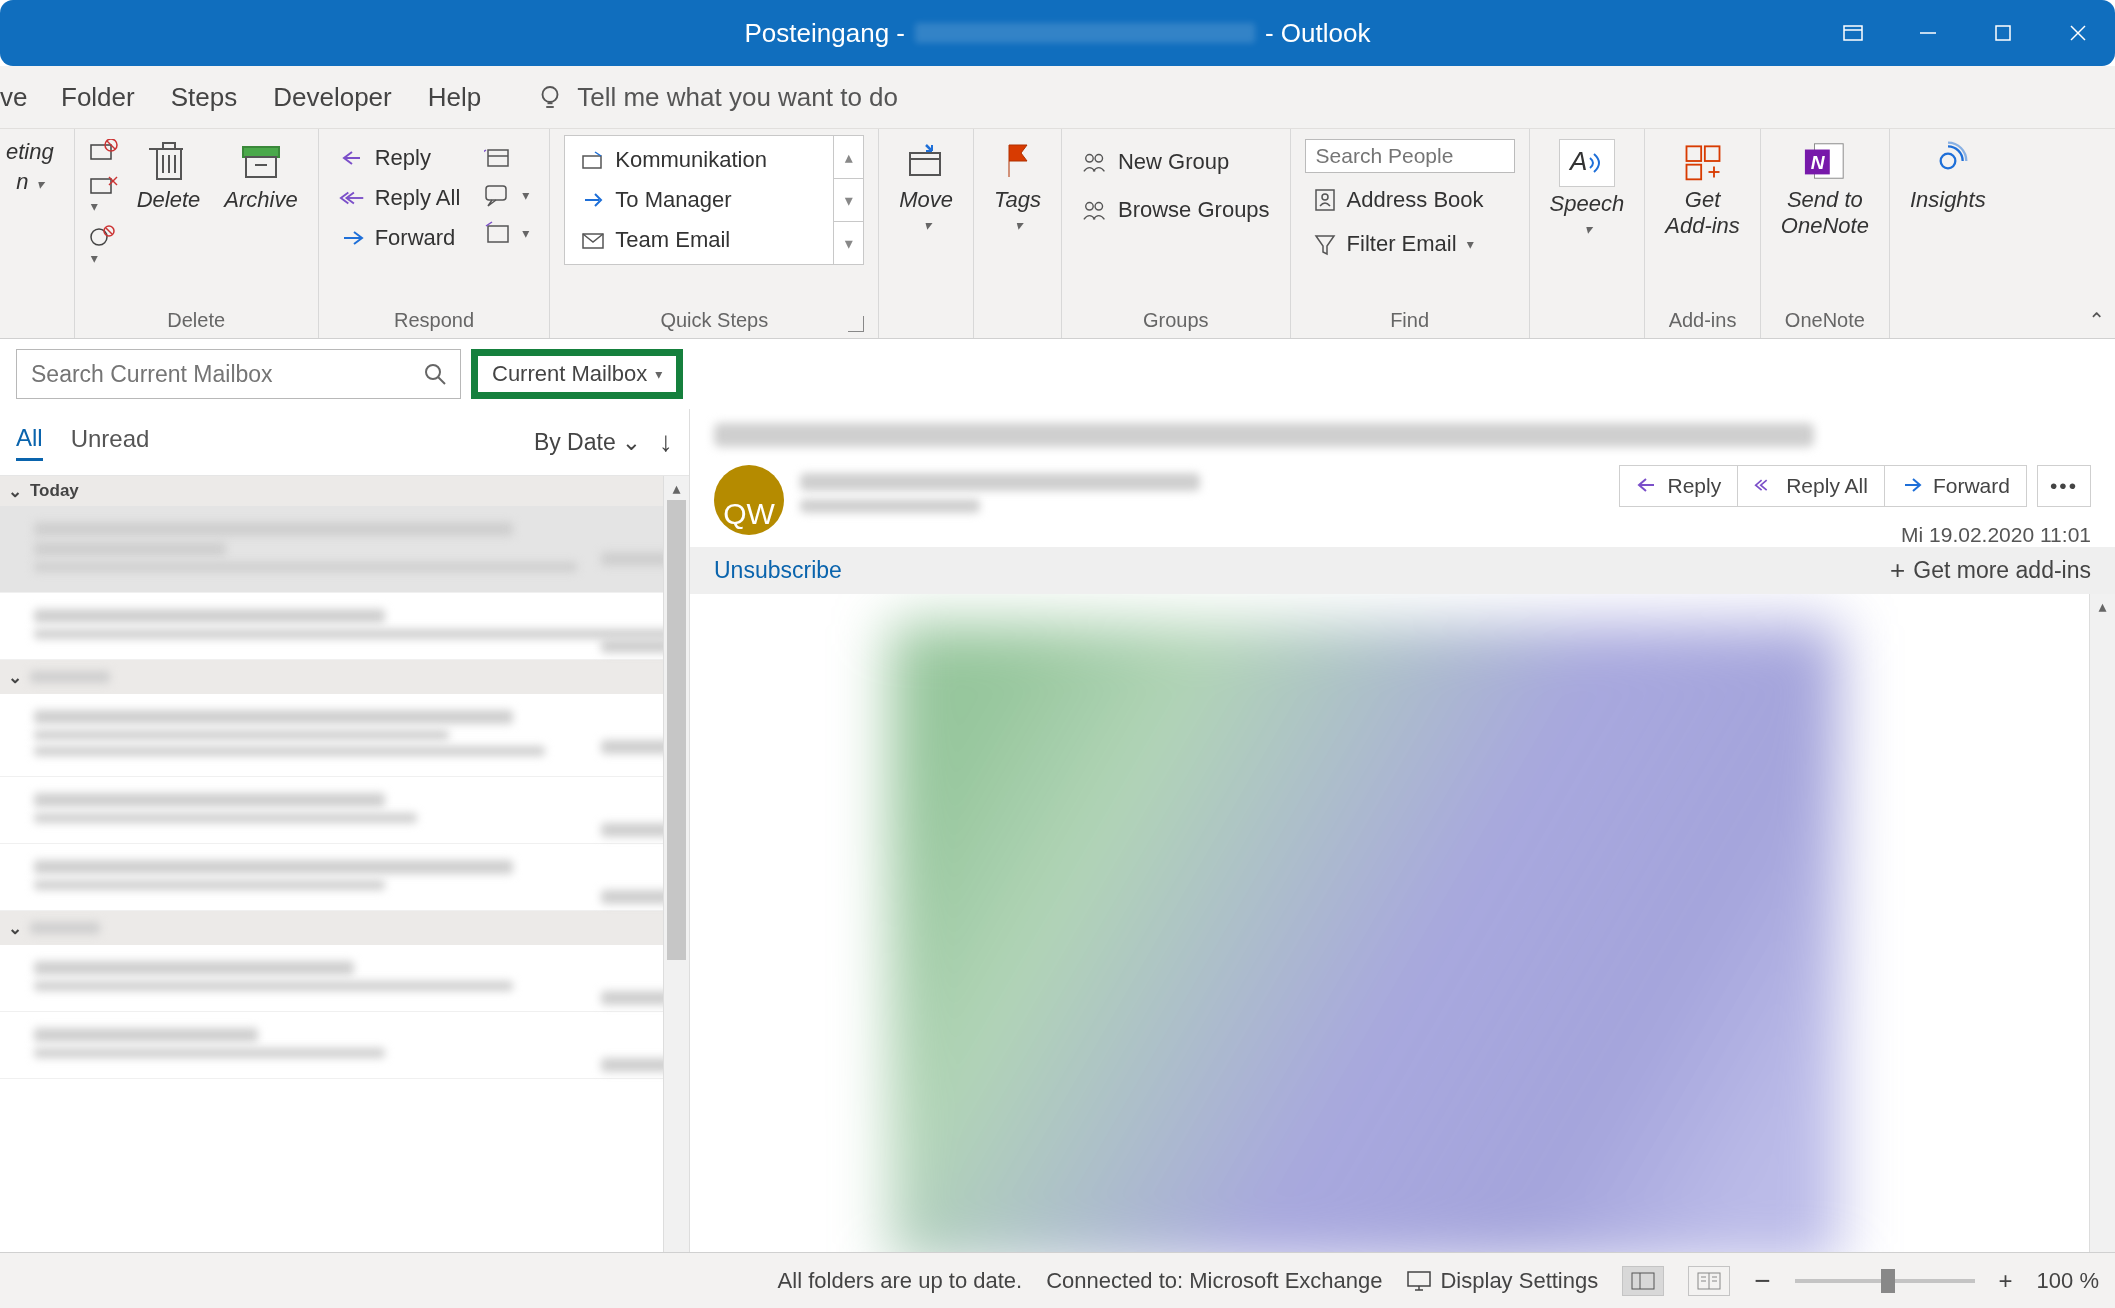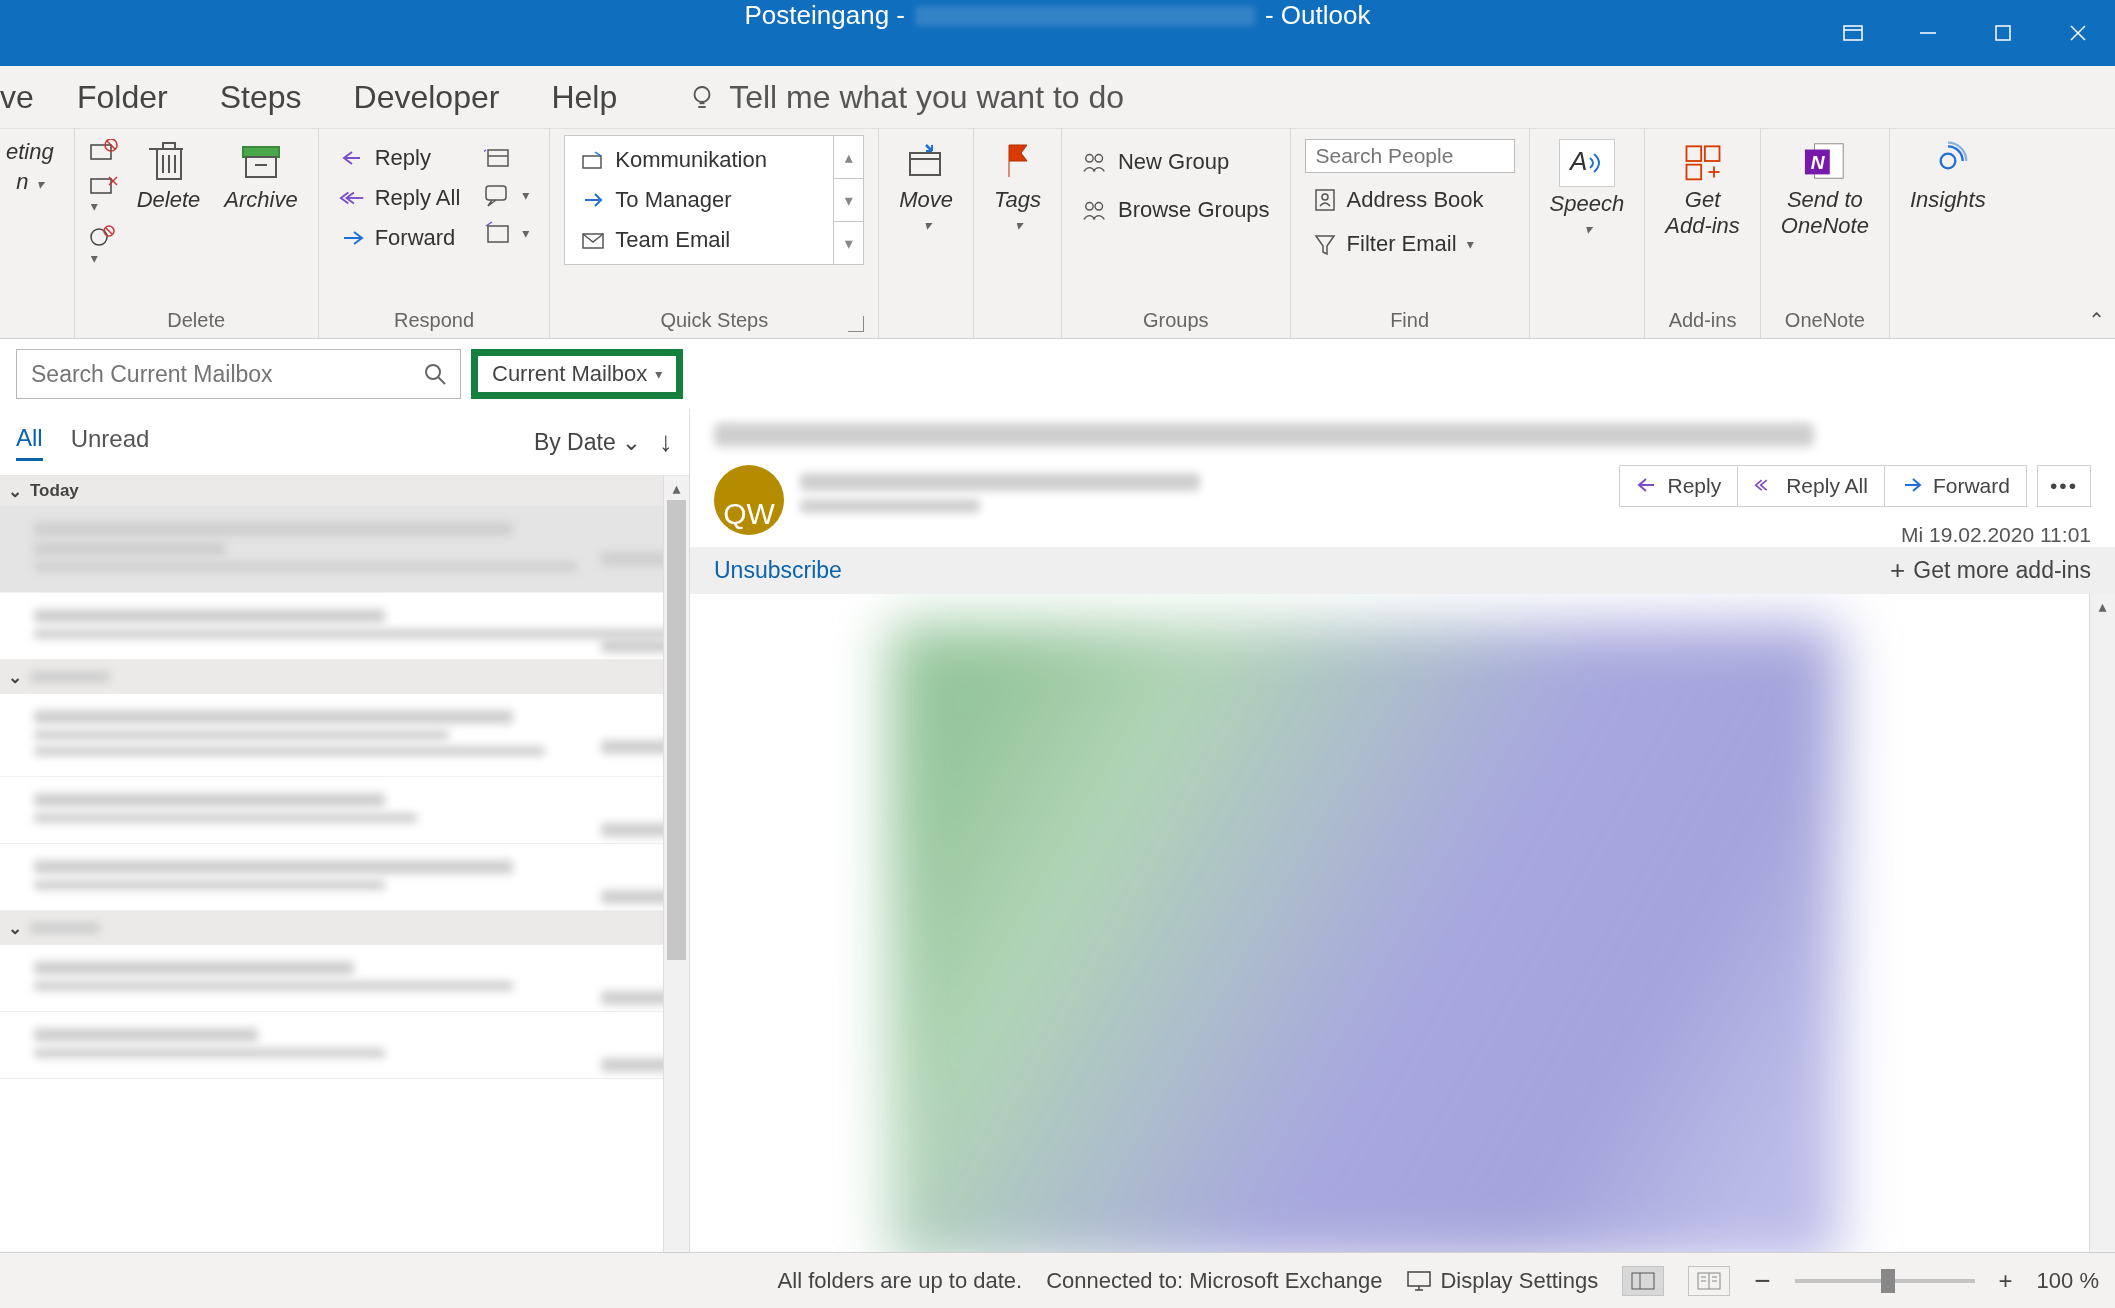--- a/index.html
+++ b/index.html
@@ -1,27 +1,27 @@
 <!DOCTYPE html>
 <html><head>
 <meta charset="utf-8">
 <style>
 * { box-sizing: border-box; margin: 0; padding: 0; font-family: "Segoe UI", Arial, sans-serif; }
 html, body { width: 2115px; height: 1308px; overflow: hidden; background: #fff; }
 
 
-.titlebar { height: 66px; background: #106ebe; color: #fff; display: flex; position: relative; }
+.titlebar { height: 66px; background: #106ebe; color: #fff; display: flex; align-items: center; position: relative; border-radius: 13px; }
 .titlebar .title { position: absolute; left: 50%; transform: translateX(-50%); font-size: 26px; font-weight: 400; display: flex; align-items: center; gap: 10px; }
 .titlebar .title .blur { background: rgba(255,255,255,0.15); border-radius: 3px; filter: blur(3px); width: 340px; height: 20px; display: inline-block; }
 .titlebar .wincontrols { margin-left: auto; display: flex; height: 100%; }
 .titlebar .wincontrols .btn { width: 75px; display: flex; align-items: center; justify-content: center; font-size: 22px; cursor: pointer; }
 .titlebar .wincontrols .btn svg { stroke: #fff; fill: none; stroke-width: 1.5; }
 
 
-.menurow { height: 63px; background: #f3f2f1; border-bottom: 1px solid #e1dfdd; display: flex; align-items: center; padding: 0 0 0 0; gap: 52px; font-size: 32px; color: #444; }
+.menurow { height: 63px; background: #f3f2f1; border-bottom: 1px solid #e1dfdd; display: flex; align-items: center; padding: 0 0 0 0; gap: 36px; font-size: 26px; color: #444; }
 .menurow .truncated { margin-left:0; width: 25px; }
 .menurow .item { cursor: pointer; }
 .menurow .tellme { display:flex; align-items:center; gap:12px; color:#555; margin-left:18px; }
 .menurow .bulb { width:30px; height:30px; }
 
 
 .ribbon { height: 210px; background: #f3f2f1; border-bottom: 1px solid #d0d0d0; display:flex; position:relative; }
 .ribbon .group { border-right: 1px solid #d8d8d8; display:flex; flex-direction:column; padding: 6px 14px 0 14px; }
 .ribbon .group .body { flex:1; display:flex; align-items:flex-start; gap:12px; }
 .ribbon .group .label { text-align:center; font-size:20px; color:#666; padding: 4px 0 6px 0; position: relative; }

